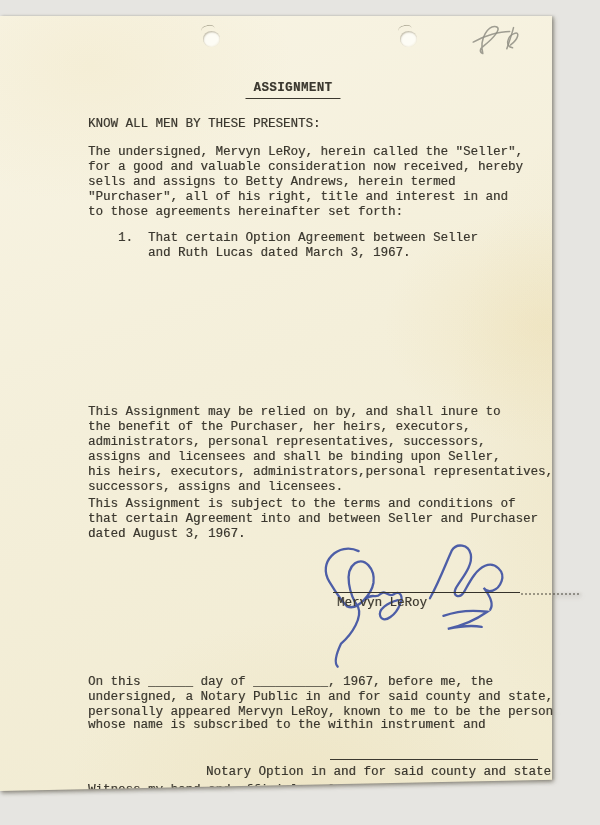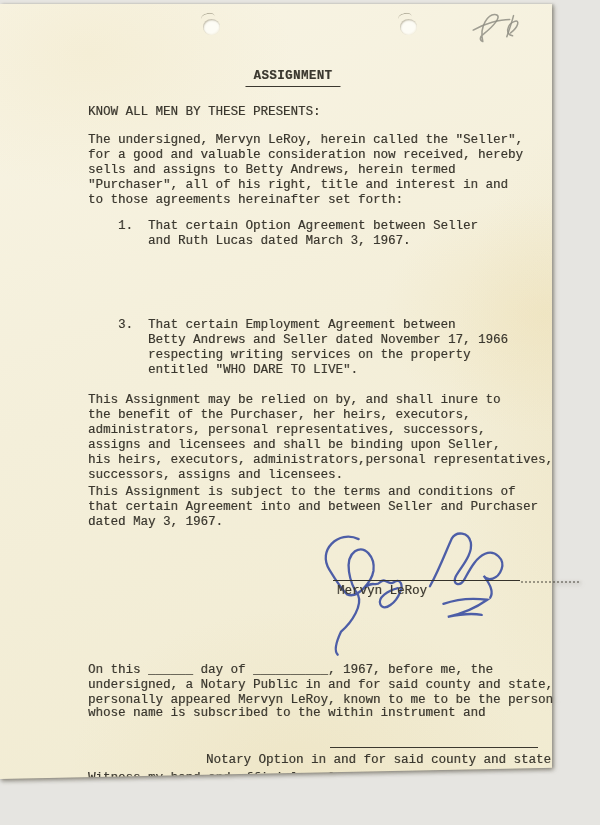--- a/index.html
+++ b/index.html
@@ -11,21 +11,21 @@
       linear-gradient(90deg, rgba(0,0,0,0) 72%, rgba(110,108,100,0.28) 100%),
       linear-gradient(180deg, #e2e1dd 0%, #eceben 55%, #f4f4f1 93%, #d2d1cd 100%);
     font-family:"Liberation Mono","DejaVu Sans Mono",monospace;
   }
 
   .paper-shadow{
     position:absolute;inset:0;
     filter:drop-shadow(1px 2.5px 2px rgba(78,72,58,.55)) drop-shadow(2px 0px 1px rgba(95,90,75,.25));
   }
   .paper{
-    position:absolute;left:0;top:4px;width:552px;height:776px;
+    position:absolute;left:0;top:16px;width:552px;height:776px;
     clip-path:polygon(0 0, 577px 0, 586px 763px, 0 775px);
     background:
       radial-gradient(ellipse 230px 170px at 545px 310px, rgba(233,214,158,0.30), transparent 70%),
       radial-gradient(ellipse 280px 190px at 90px 50px,  rgba(238,226,186,0.30), transparent 72%),
       radial-gradient(ellipse 320px 230px at 300px 770px, rgba(229,214,168,0.28), transparent 72%),
       radial-gradient(ellipse 200px 420px at 600px 420px, rgba(225,208,158,0.22), transparent 75%),
       linear-gradient(160deg, #f8f4e4 0%, #f4efda 45%, #f1ebd1 100%);
   }
 
   
@@ -100,34 +100,30 @@
       <div class="t intro">The undersigned, Mervyn LeRoy, herein called the "Seller",
 for a good and valuable consideration now received, hereby
 sells and assigns to Betty Andrews, herein termed
 "Purchaser", all of his right, title and interest in and
 to those agreements hereinafter set forth:</div>
 
       <div class="t salutation">KNOW ALL MEN BY THESE PRESENTS:</div>
 
       <div class="t item-0">    1.  That certain Option Agreement between Seller
         and Ruth Lucas dated March 3, 1967.</div>
-      <div class="t item-2">    3.  That certain Employment Agreement between
-        Betty Andrews and Seller dated November 17, 1966
-        respecting writing services on the property
-        entitled "WHO DARE TO LIVE".</div>
 
       <div class="t para-inure">This Assignment may be relied on by, and shall inure to
 the benefit of the Purchaser, her heirs, executors,
 administrators, personal representatives, successors,
 assigns and licensees and shall be binding upon Seller,
 his heirs, executors, administrators,personal representatives,
 successors, assigns and licensees.</div>
       <div class="t para-subject">This Assignment is subject to the terms and conditions of
 that certain Agreement into and between Seller and Purchaser
-dated May 3, 1967.</div>
+dated August 3, 1967.</div>
 
       <svg class="sig" viewBox="0 0 280 140" aria-label="Mervyn LeRoy (handwritten, blue ink)">
         <path d="M60 18 C40 8 18 28 30 48 C38 62 44 70 47 73 C58 78 72 60 74 50 C76 36 66 24 56 30 C44 38 50 62 58 74 C62 84 52 100 40 110 C34 122 33 130 36 133"></path>
         <path d="M66 66 C72 60 76 66 80 62 C86 56 88 66 94 62 C100 58 104 64 100 72 C96 82 84 92 80 84 C77 77 88 70 98 68"></path>
         <path d="M130 67 C140 50 148 30 153 20 C158 12 170 14 172 24 C174 36 162 48 156 58 C152 66 160 68 164 62 C170 52 176 40 186 36 C196 32 206 42 202 52 C198 62 188 64 184 58 C190 66 194 74 190 80"></path>
         <path d="M143 85 C158 80 174 80 187 82 C172 92 158 96 147 98 C158 96 172 95 181 97"></path>
       </svg>
 
       <div class="sigline-solid"></div>
       <div class="sigline-dots"></div>

